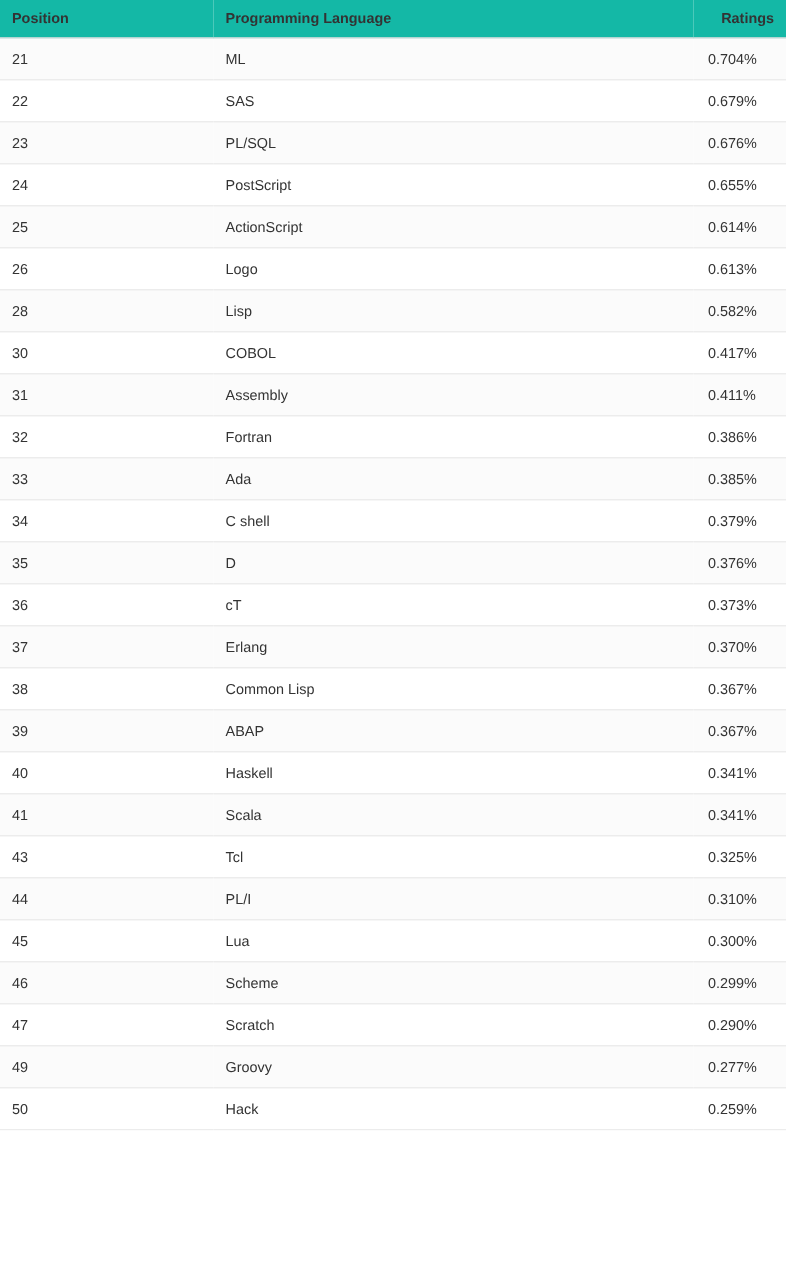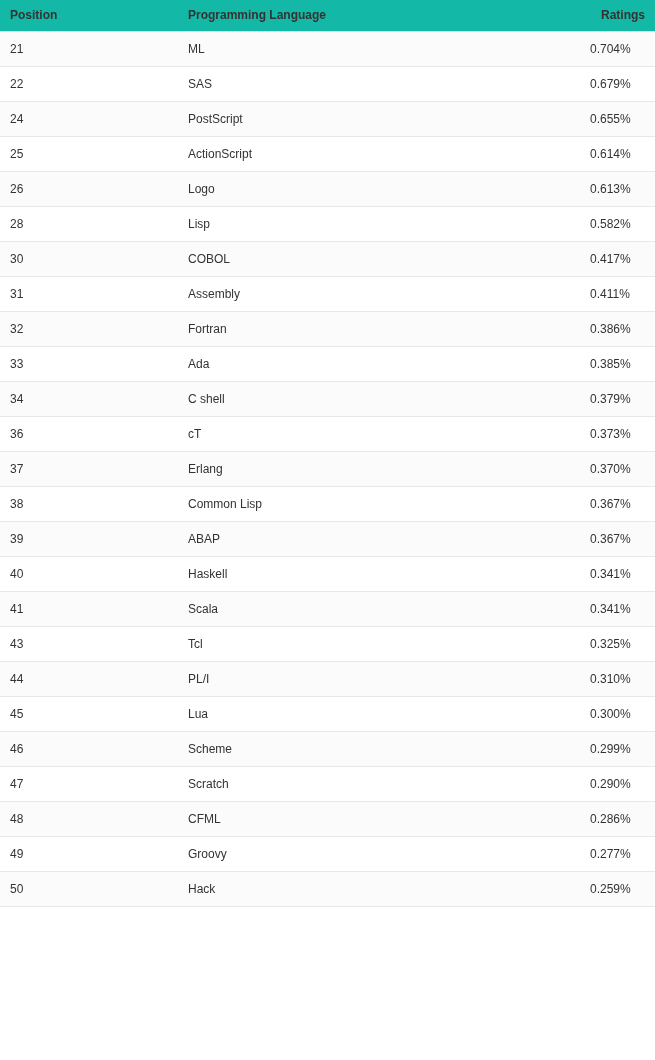--- a/index.html
+++ b/index.html
@@ -73,20 +73,25 @@
         <td class="td-position">21</td>
         <td class="td-language">ML</td>
         <td class="td-ratings">0.704%</td>
       </tr>
       <tr>
         <td class="td-position">22</td>
         <td class="td-language">SAS</td>
         <td class="td-ratings">0.679%</td>
       </tr>
       <tr>
+        <td class="td-position">23</td>
+        <td class="td-language">PL/SQL</td>
+        <td class="td-ratings">0.676%</td>
+      </tr>
+      <tr>
         <td class="td-position">24</td>
         <td class="td-language">PostScript</td>
         <td class="td-ratings">0.655%</td>
       </tr>
       <tr>
         <td class="td-position">25</td>
         <td class="td-language">ActionScript</td>
         <td class="td-ratings">0.614%</td>
       </tr>
       <tr>
@@ -118,20 +123,25 @@
         <td class="td-position">33</td>
         <td class="td-language">Ada</td>
         <td class="td-ratings">0.385%</td>
       </tr>
       <tr>
         <td class="td-position">34</td>
         <td class="td-language">C shell</td>
         <td class="td-ratings">0.379%</td>
       </tr>
       <tr>
+        <td class="td-position">35</td>
+        <td class="td-language">D</td>
+        <td class="td-ratings">0.376%</td>
+      </tr>
+      <tr>
         <td class="td-position">36</td>
         <td class="td-language">cT</td>
         <td class="td-ratings">0.373%</td>
       </tr>
       <tr>
         <td class="td-position">37</td>
         <td class="td-language">Erlang</td>
         <td class="td-ratings">0.370%</td>
       </tr>
       <tr>
@@ -171,25 +181,20 @@
       </tr>
       <tr>
         <td class="td-position">46</td>
         <td class="td-language">Scheme</td>
         <td class="td-ratings">0.299%</td>
       </tr>
       <tr>
         <td class="td-position">47</td>
         <td class="td-language">Scratch</td>
         <td class="td-ratings">0.290%</td>
-      </tr>
-      <tr>
-        <td class="td-position">48</td>
-        <td class="td-language">CFML</td>
-        <td class="td-ratings">0.286%</td>
       </tr>
       <tr>
         <td class="td-position">49</td>
         <td class="td-language">Groovy</td>
         <td class="td-ratings">0.277%</td>
       </tr>
       <tr>
         <td class="td-position">50</td>
         <td class="td-language">Hack</td>
         <td class="td-ratings">0.259%</td>

